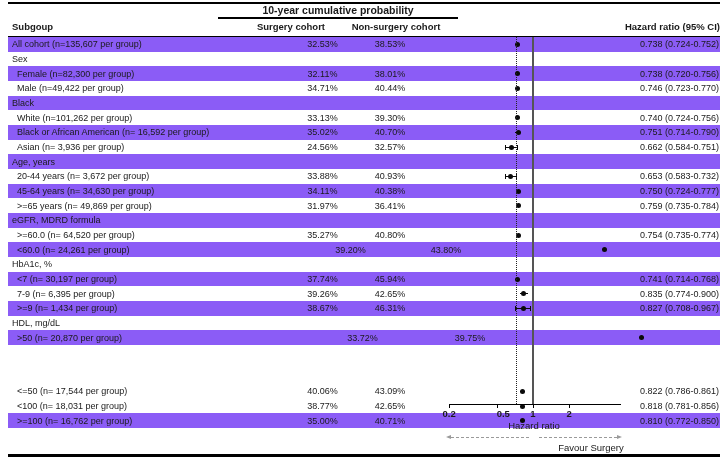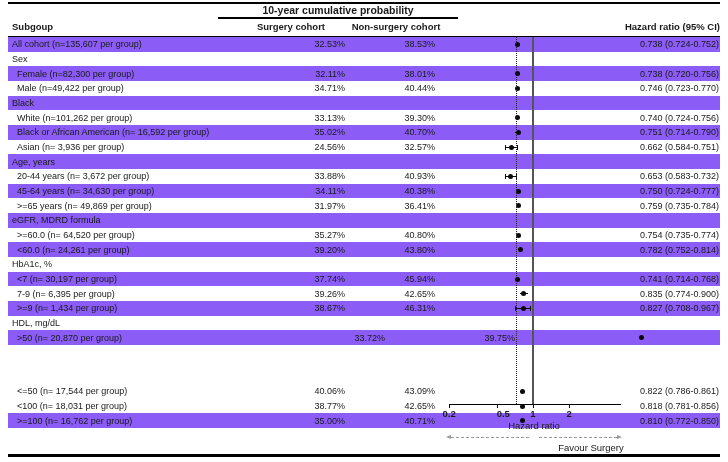--- a/index.html
+++ b/index.html
@@ -24,21 +24,21 @@
   
   #rows{position:absolute;left:8px;top:37px;width:712px;}
   .row{
     display:grid;grid-template-columns:292px 45px 90px 197px 1fr;
     align-items:center;height:14.68px;font-size:9px;white-space:nowrap;
   }
   .row.stripe{background:#8b5cf6;}
   .c{overflow:hidden;}
   .c.label.indent0{padding-left:4px;}
   .c.label.indent1{padding-left:9px;}
-  .c.pct{text-align:right;}
+  .c.pct{text-align:center;}
   .c.plot{position:relative;height:100%;}
   .c.hr{text-align:right;padding-right:1px;}
   .dot{position:absolute;width:5px;height:5px;border-radius:50%;background:#0a0a0a;top:50%;margin-top:-2.5px;}
   .whisker{position:absolute;height:1px;background:#0a0a0a;top:50%;margin-top:-0.5px;}
   .cap{position:absolute;width:1px;height:5px;background:#0a0a0a;top:50%;margin-top:-2.5px;}
   
   .refline{position:absolute;top:37px;height:367px;}
   .refline.dotted{border-left:1.5px dotted #222;}
   .refline.solid{width:2px;background:#555;}
   
@@ -196,21 +196,21 @@
       <div class="row" style="height: 14.68px;">
     <div class="c label indent1">&gt;=60.0 (n= 64,520 per group)</div>
     <div class="c pct">35.27%</div>
     <div class="c pct">40.80%</div>
     <div class="c plot">
           <div class="whisker" style="left: 81.9545px; width: 2.69443px;"></div>
           <div class="dot" style="left: 80.7846px;"></div>
         </div>
     <div class="c hr">0.754 (0.735-0.774)</div>
   </div>
-      <div class="row stripe" style="height: 14.68px;">
+      <div class="row stripe" style="height: 14.68px; gap: 28px;">
     <div class="c label indent1">&lt;60.0 (n= 24,261 per group)</div>
     <div class="c pct">39.20%</div>
     <div class="c pct">43.80%</div>
     <div class="c plot">
           <div class="whisker" style="left: 83.1461px; width: 4.12879px;"></div>
           <div class="dot" style="left: 82.6848px;"></div>
         </div>
     <div class="c hr">0.782 (0.752-0.814)</div>
   </div>
       <div class="row" style="height: 14.68px;">

